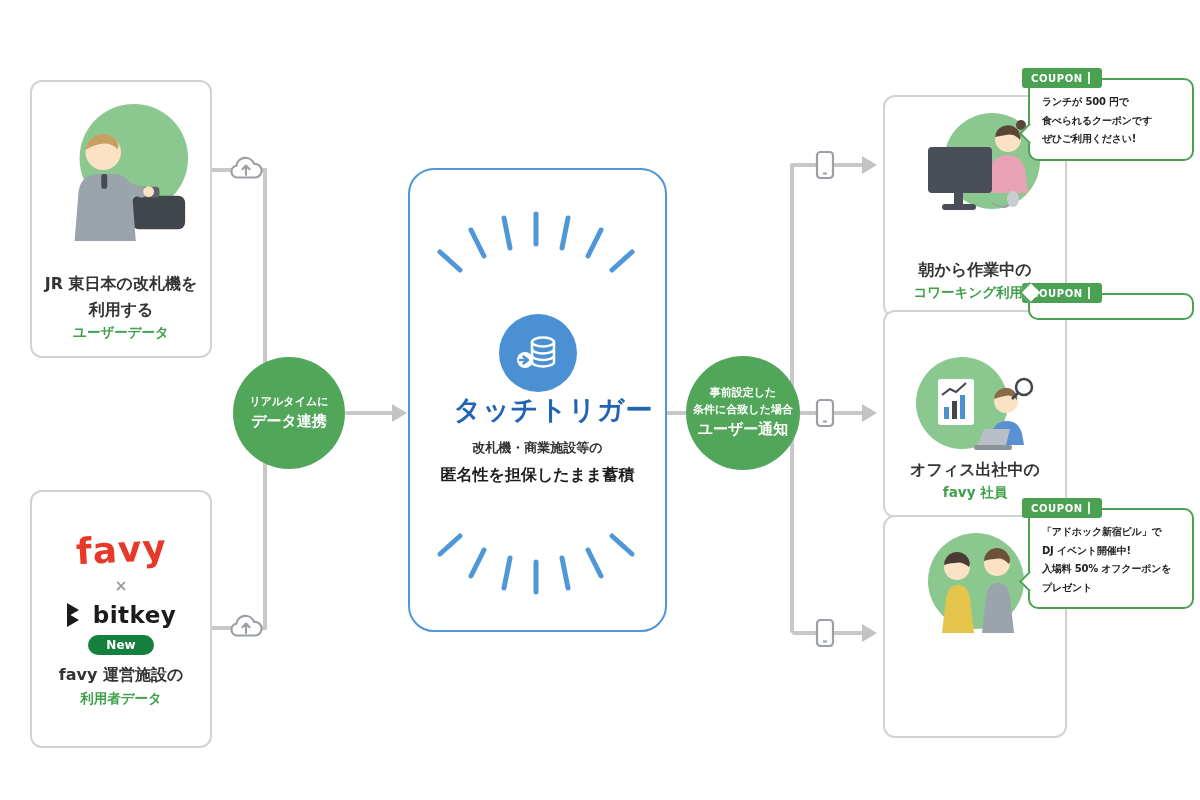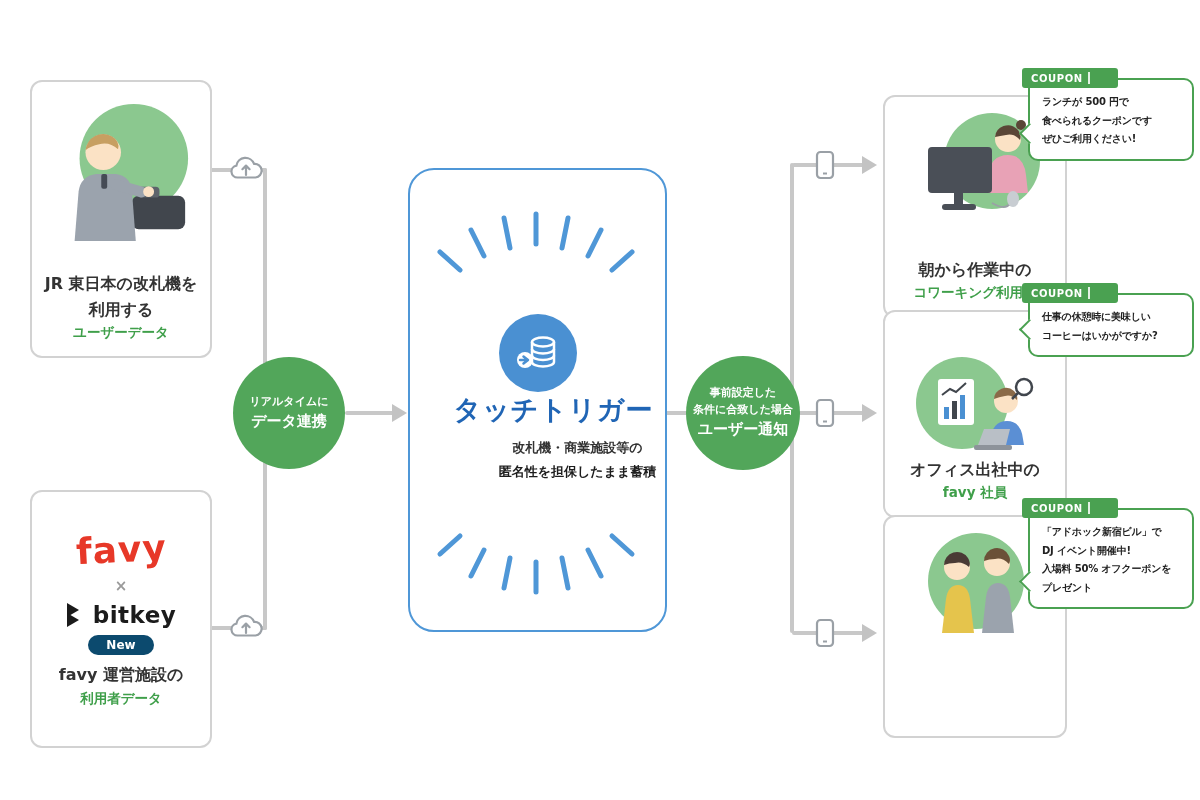--- a/index.html
+++ b/index.html
@@ -15,35 +15,35 @@
   .cap .c1{font-size:16px;font-weight:700;color:#333;}
   .cap .c2{font-size:13.5px;font-weight:800;color:#3f9f4a;}
 
   .node{position:absolute;border-radius:50%;background:#52a65a;color:#fff;display:flex;flex-direction:column;align-items:center;justify-content:center;text-align:center;line-height:1.5;z-index:3;}
   .node .n-small{font-size:11px;font-weight:600;}
   .node .n-big{font-size:15px;font-weight:800;}
 
   #center-box{position:absolute;left:408px;top:168px;width:255px;height:460px;border:2.5px solid #4f97d7;border-radius:26px;background:#fff;z-index:2;}
   #center-icon{position:absolute;left:89px;top:144px;width:78px;height:78px;border-radius:50%;background:#4a90d2;display:flex;align-items:center;justify-content:center;}
   #center-title{position:absolute;left:16px;top:222px;width:100%;text-align:center;font-size:27px;font-weight:800;color:#2065b5;letter-spacing:1px;}
-  #center-desc{position:absolute;left:0;top:266px;width:100%;text-align:center;font-size:13px;color:#333;line-height:1.85;font-weight:600;padding-left:40px;}
-  #center-desc .d3{font-size:13px;font-weight:800;color:#1d1d1d;}
+  #center-desc{position:absolute;left:0;top:266px;width:100%;text-align:center;font-size:13px;color:#333;line-height:1.85;font-weight:600;}
+  #center-desc .d3{font-size:16px;font-weight:800;color:#1d1d1d;}
   .burst{position:absolute;}
 
   .bubble{position:absolute;width:142px;background:#fff;border:2px solid #4aa151;border-radius:10px;padding:13px 8px 10px 12px;z-index:4;}
   .bubble .b-lines{font-size:10px;font-weight:700;color:#222;line-height:1.85;white-space:nowrap;letter-spacing:-0.2px;}
   .bubble .tail{position:absolute;left:-8px;bottom:18px;width:13px;height:13px;background:#fff;border-left:2px solid #4aa151;border-bottom:2px solid #4aa151;transform:rotate(45deg);}
-  .coupon-tag{position:absolute;top:-12px;left:-8px;background:#4aa151;color:#fff;font-size:10px;font-weight:800;letter-spacing:0.6px;padding:4px 23px 4px 9px;border-radius:3px;display:flex;align-items:center;gap:5px;text-align:center;}
+  .coupon-tag{position:absolute;top:-12px;left:-8px;background:#4aa151;color:#fff;font-size:10px;font-weight:800;letter-spacing:0.6px;padding:4px 7px 4px 9px;border-radius:3px;display:flex;align-items:center;gap:5px;text-align:center;}
   .coupon-tag .notch{display:inline-block;width:5px;height:12px;border-left:2px dashed rgba(255,255,255,0.85);}
 
   .favy-logo{font-size:36px;font-weight:800;color:#e73828;transform:rotate(-3deg);letter-spacing:1px;}
   .cross{font-size:15px;color:#9a9a9a;font-weight:700;}
   .bitkey-row{display:flex;align-items:flex-start;gap:12px;}
   .bitkey-text{font-size:23px;font-weight:800;color:#1b1b1b;letter-spacing:0.5px;}
-  .badge-new{background:#0c4a6e;color:#fff;font-size:12px;font-weight:700;padding:3px 18px;border-radius:13px;}
+  .badge-new{background:#15803d;color:#fff;font-size:12px;font-weight:700;padding:3px 18px;border-radius:13px;}
 </style>
 </head>
 <body>
 
 <div id="canvas">
 
   <div class="line" style="left:195px;top:168px;width:72px;height:4px;"></div>
   <div class="line" style="left:263px;top:168px;width:4px;height:212px;"></div>
   <div class="line" style="left:195px;top:626px;width:72px;height:4px;"></div>
   <div class="line" style="left:263px;top:448px;width:4px;height:182px;"></div>
@@ -235,24 +235,20 @@
         <div>ぜひご利用ください!</div>
       </div>
     <div class="tail"></div>
   </div>
 
   <div class="bubble" style="left:1028px;top:293px;">
     <div class="coupon-tag">
       <span>COUPON</span>
         <span class="notch"></span>
     </div>
-    <div class="b-lines">
-        <div>仕事の休憩時に美味しい</div>
-        <div>コーヒーはいかがですか?</div>
-      </div>
     <div class="tail"></div>
   </div>
 
   <div class="bubble" style="left:1028px;top:508px;">
     <div class="coupon-tag">
       <span>COUPON</span>
         <span class="notch"></span>
     </div>
     <div class="b-lines">
         <div>「アドホック新宿ビル」で</div>

